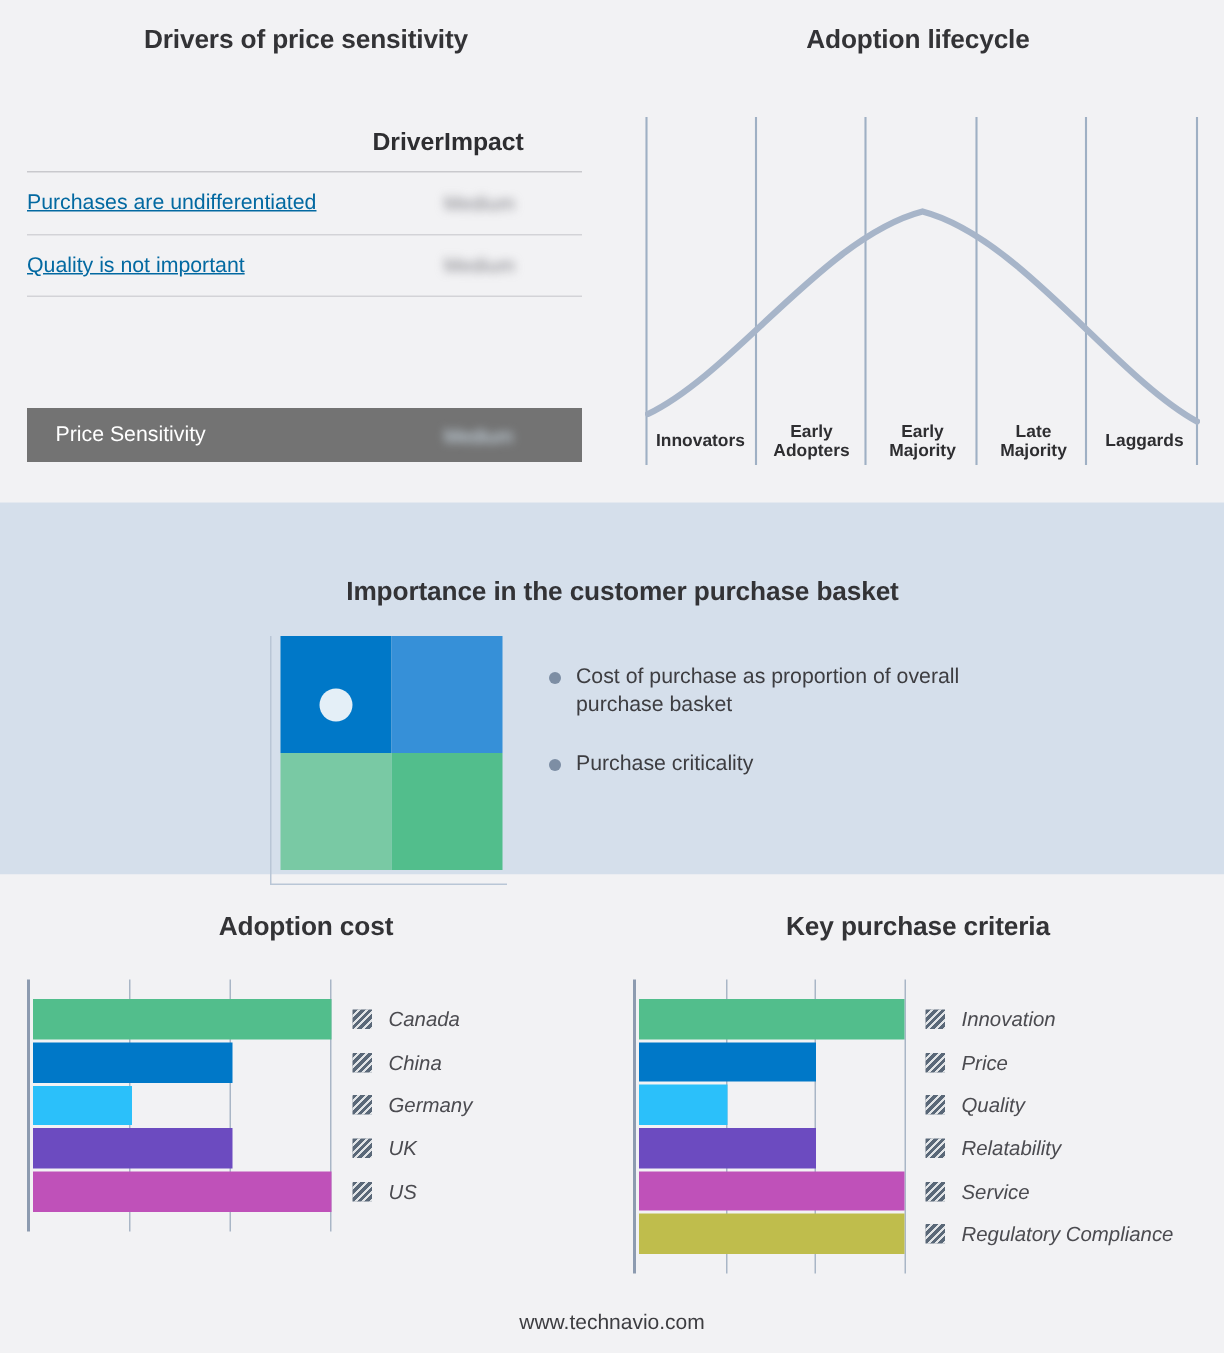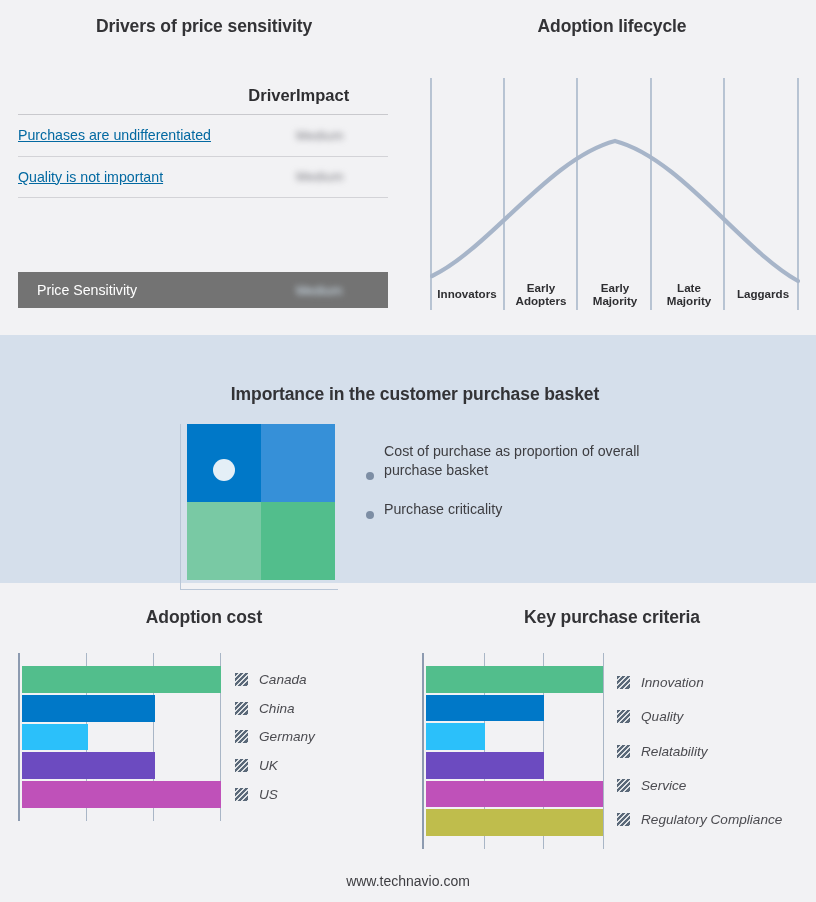--- a/index.html
+++ b/index.html
@@ -184,21 +184,21 @@
     background: #e4eff7;
   }
 
   .basket-legend {
     position: absolute;
     left: 366px; top: 80px;
     width: 300px;
   }
   .bl-item {
     display: flex;
-    align-items: flex-end;
+    align-items: flex-start;
     margin-bottom: 20px;
   }
   .bl-bullet {
     width: 8px; height: 8px;
     border-radius: 50%;
     background: #7d8ea4;
     margin-top: 6px;
     margin-right: 10px;
     flex: 0 0 auto;
   }
@@ -487,20 +487,24 @@
       </div>
     </div>
 
     <div class="legend-col">
       <div class="lg-item">
           <span class="lg-swatch"></span>
           <span class="lg-label">Innovation</span>
         </div>
       <div class="lg-item">
           <span class="lg-swatch"></span>
+          <span class="lg-label">Price</span>
+        </div>
+      <div class="lg-item">
+          <span class="lg-swatch"></span>
           <span class="lg-label">Quality</span>
         </div>
       <div class="lg-item">
           <span class="lg-swatch"></span>
           <span class="lg-label">Relatability</span>
         </div>
       <div class="lg-item">
           <span class="lg-swatch"></span>
           <span class="lg-label">Service</span>
         </div>

